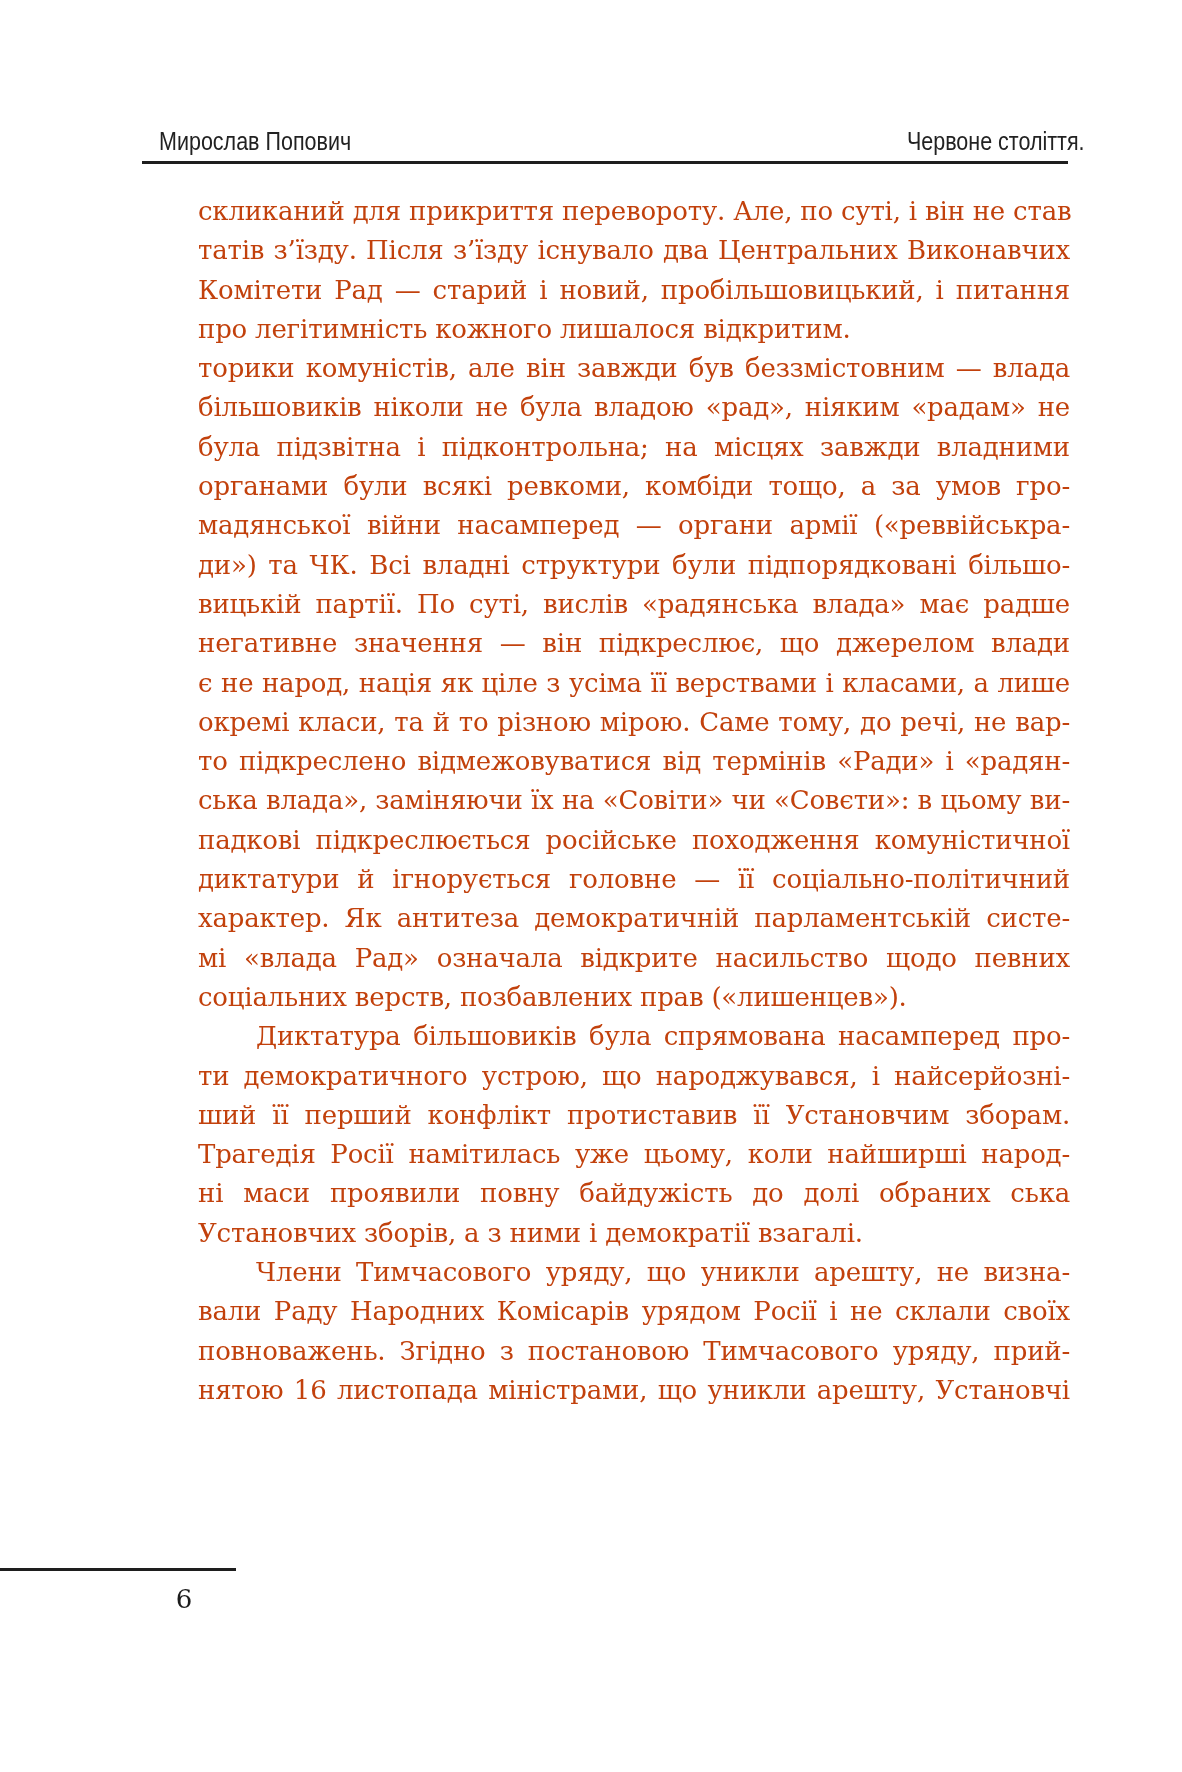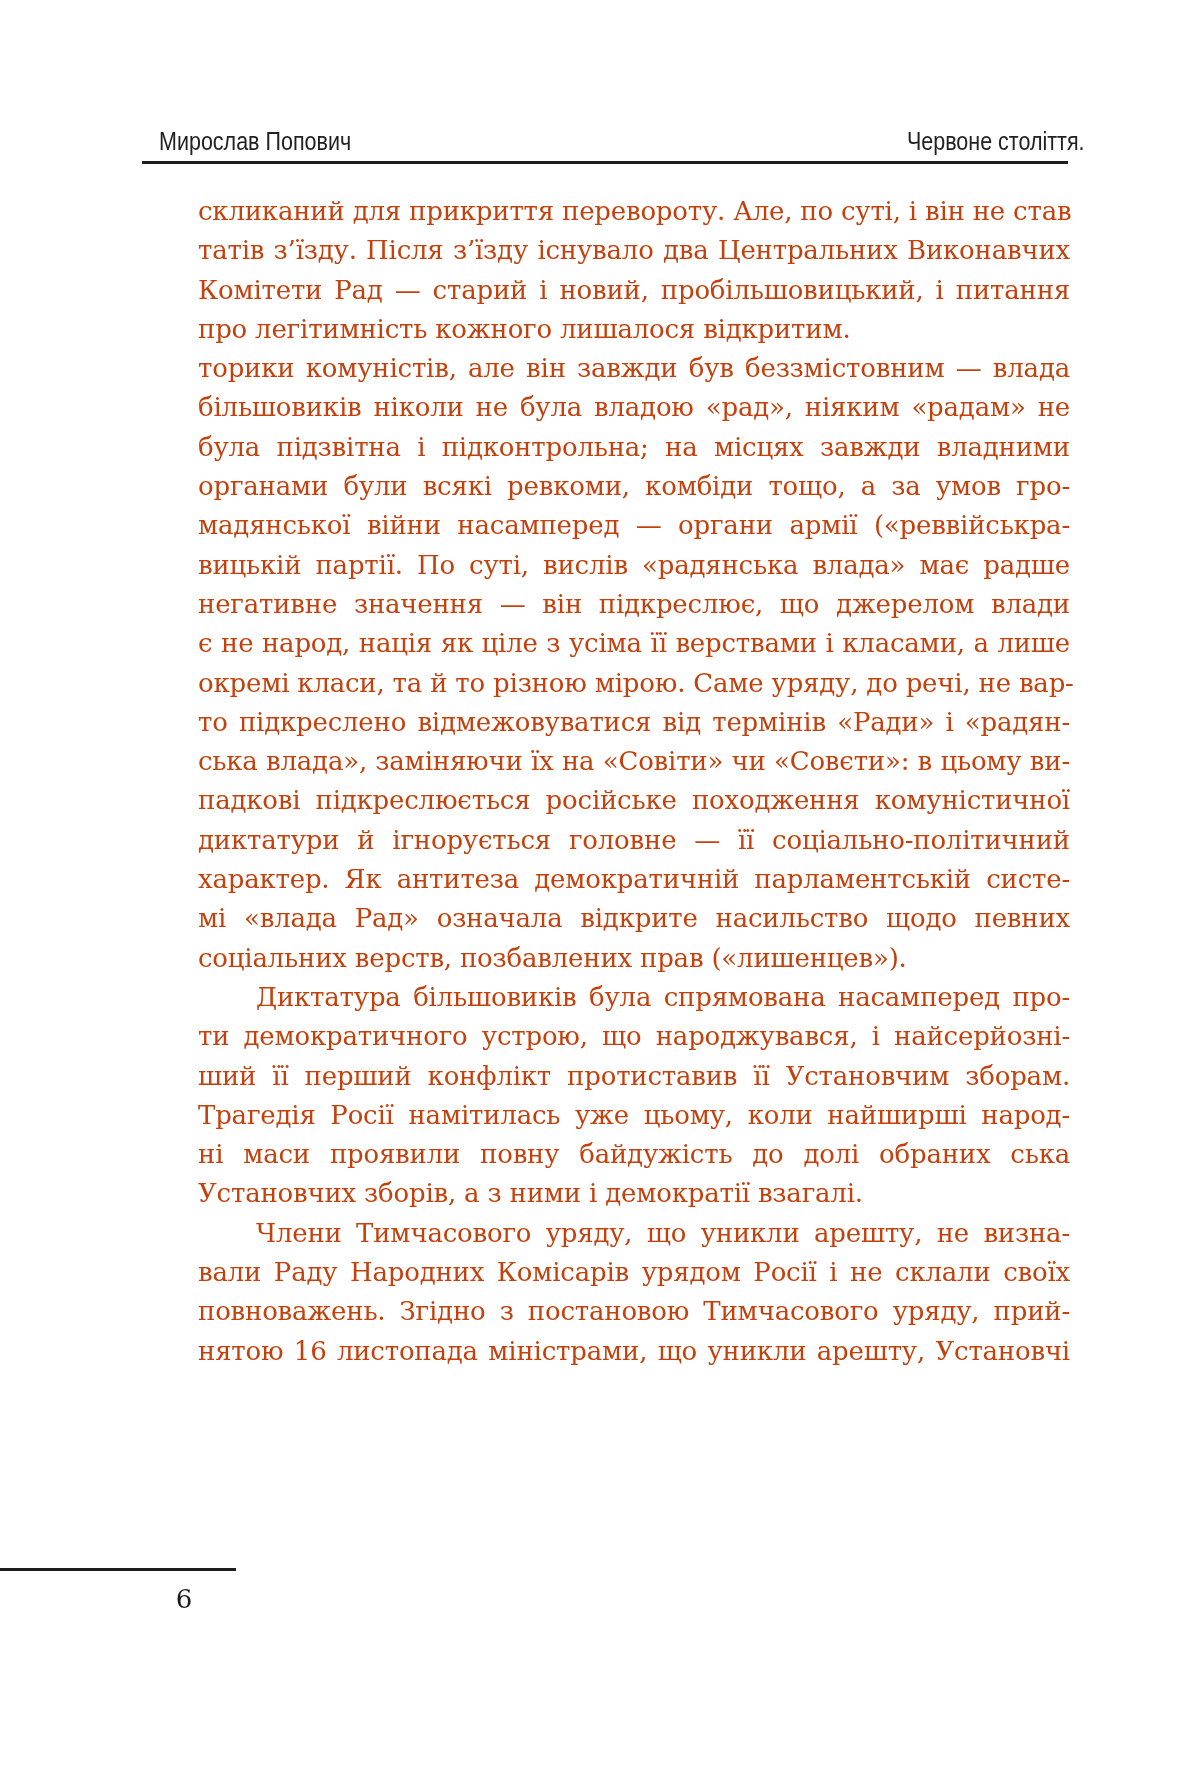--- a/index.html
+++ b/index.html
@@ -44,24 +44,25 @@
     <span class="line">татів з’їзду. Після з’їзду існувало два Центральних Виконавчих</span>
     <span class="line">Комітети Рад — старий і новий, пробільшовицький, і питання</span>
     <span class="line last">про легітимність кожного лишалося відкритим.</span>
   </div>
   <div>
     <span class="line">торики комуністів, але він завжди був беззмістовним — влада</span>
     <span class="line">більшовиків ніколи не була владою «рад», ніяким «радам» не</span>
     <span class="line">була підзвітна і підконтрольна; на місцях завжди владними</span>
     <span class="line">органами були всякі ревкоми, комбіди тощо, а за умов гро-</span>
     <span class="line">мадянської війни насамперед — органи армії («реввійськра-</span>
+    <span class="line">ди») та ЧК. Всі владні структури були підпорядковані більшо-</span>
     <span class="line">вицькій партії. По суті, вислів «радянська влада» має радше</span>
     <span class="line">негативне значення — він підкреслює, що джерелом влади</span>
     <span class="line">є не народ, нація як ціле з усіма її верствами і класами, а лише</span>
-    <span class="line">окремі класи, та й то різною мірою. Саме уряду, до речі, не вар-</span>
+    <span class="line">окремі класи, та й то різною мірою. Саме тому, до речі, не вар-</span>
     <span class="line">то підкреслено відмежовуватися від термінів «Ради» і «радян-</span>
     <span class="line">ська влада», заміняючи їх на «Совіти» чи «Совєти»: в цьому ви-</span>
     <span class="line">падкові підкреслюється російське походження комуністичної</span>
     <span class="line">диктатури й ігнорується головне — її соціально-політичний</span>
     <span class="line">характер. Як антитеза демократичній парламентській систе-</span>
     <span class="line">мі «влада Рад» означала відкрите насильство щодо певних</span>
     <span class="line last">соціальних верств, позбавлених прав («лишенцев»).</span>
   </div>
   <div>
     <span class="line indent">Диктатура більшовиків була спрямована насамперед про-</span>

